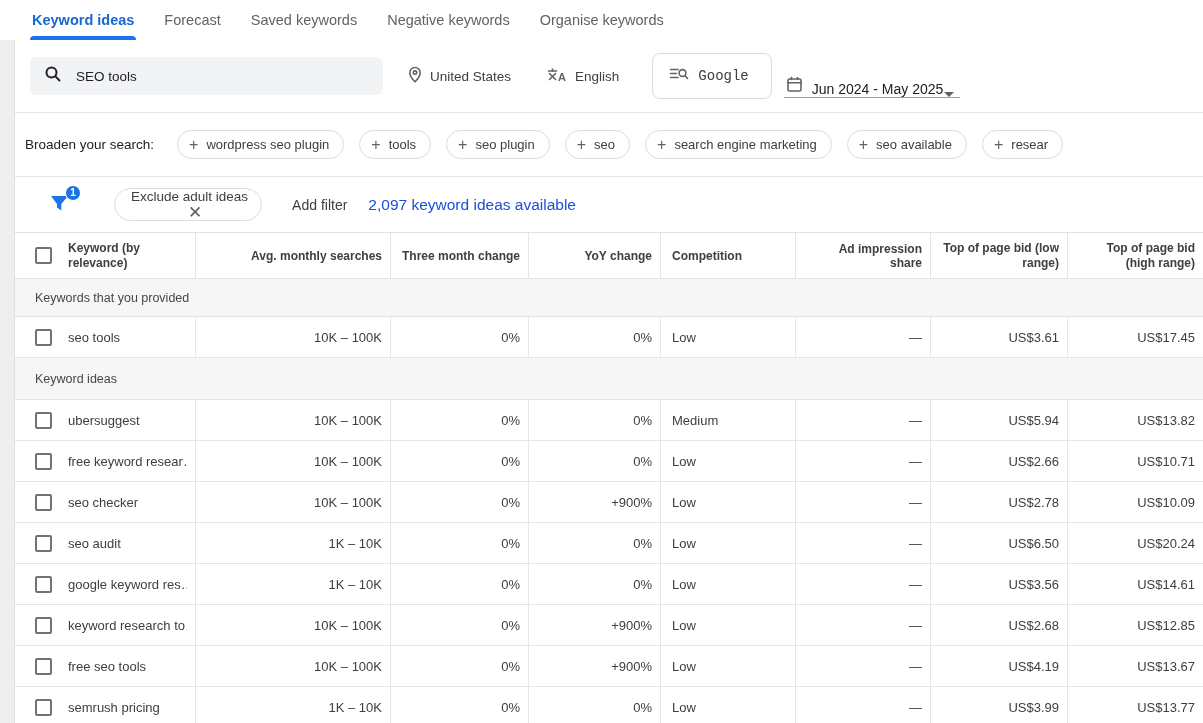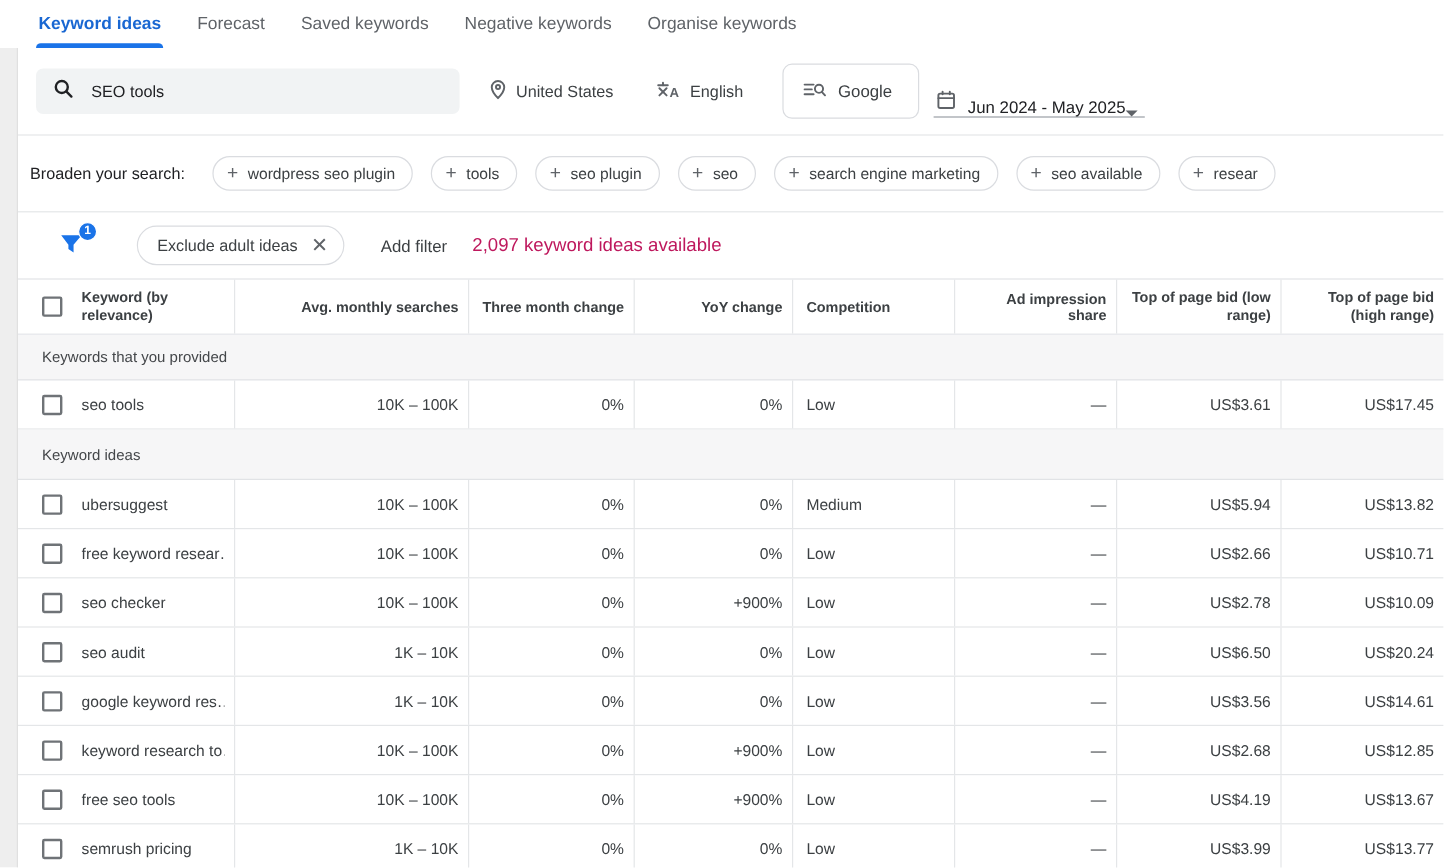--- a/index.html
+++ b/index.html
@@ -31,21 +31,21 @@
   .search-box input { border:none; outline:none; background:transparent;
     font-size:13.5px; color:#202124; margin-left:14px; width:100%;
     font-family:"Liberation Sans", sans-serif; }
   .meta-item { display:flex; align-items:center; gap:7px; font-size:13.5px;
     color:#3c4043; cursor:pointer; }
   .loc { margin-left:24px; }
   .lang { margin-left:36px; }
   .network-btn { margin-left:33px; height:46px; border:1px solid #dadce0;
     border-radius:8px; display:flex; align-items:center; gap:9px;
     padding:0 22px 0 16px; font-size:14px; color:#3c4043; background:#fff;
-    cursor:pointer; }
+    cursor:pointer;font-family:Liberation Mono, monospace; }
   .date-picker { margin-left:12px; width:176px; height:44px; display:flex;
     align-items:flex-end; border-bottom:1px solid #9aa0a6; cursor:pointer;
     padding:0 6px 0 2px; }
   .date-picker .dtext { font-size:14px; color:#202124; margin-left:9px; }
   .caret { width:0; height:0; border-left:5px solid transparent;
     border-right:5px solid transparent; border-top:5px solid #5f6368;
     margin-left:auto; }
 
   
   .broaden-row { height:64px; display:flex; align-items:center;
@@ -60,25 +60,25 @@
 
   
   .filter-row { height:55px; display:flex; align-items:center; }
   .funnel-wrap { position:relative; margin-left:33px; width:26px; height:26px; }
   .badge { position:absolute; top:-7px; right:-7px; width:16px; height:16px;
     background:#1a73e8; border:1.5px solid #fff; border-radius:50%;
     color:#fff; font-size:10px; font-weight:700; display:flex;
     align-items:center; justify-content:center; }
   .filter-chip { margin-left:40px; height:33px; border:1px solid #dadce0;
     border-radius:17px; display:flex; align-items:center; padding:0 13px 0 16px;
-    font-size:13.5px; color:#3c4043; background:#fff; cursor:pointer; }
+    font-size:13.5px; color:#3c4043; background:#fff; cursor:pointer;flex-direction:column; }
   .filter-chip .x { margin-left:11px; font-size:17px; color:#5f6368;
     line-height:1; cursor:pointer; }
   .add-filter { margin-left:30px; font-size:14px; color:#3c4043; cursor:pointer; }
-  .summary { margin-left:21px; font-size:15.5px; color:#be185d; }
+  .summary { margin-left:21px; font-size:15.5px; color:#1d4ed8; }
 
   
   .table { border-top:1px solid #e1e3e6; }
   .trow { display:grid;
     grid-template-columns:180px 195px 138px 132px 135px 135px 137px 136px; }
   .thead { height:46px; border-bottom:1px solid #e1e3e6; }
   .thead .cell { font-size:12px; font-weight:700; color:#3c4043;
     display:flex; align-items:center; }
   .cell { display:flex; align-items:center; font-size:13px; color:#3c4043;
     border-left:1px solid #e4e6e8; padding:0 8px; min-width:0; }

